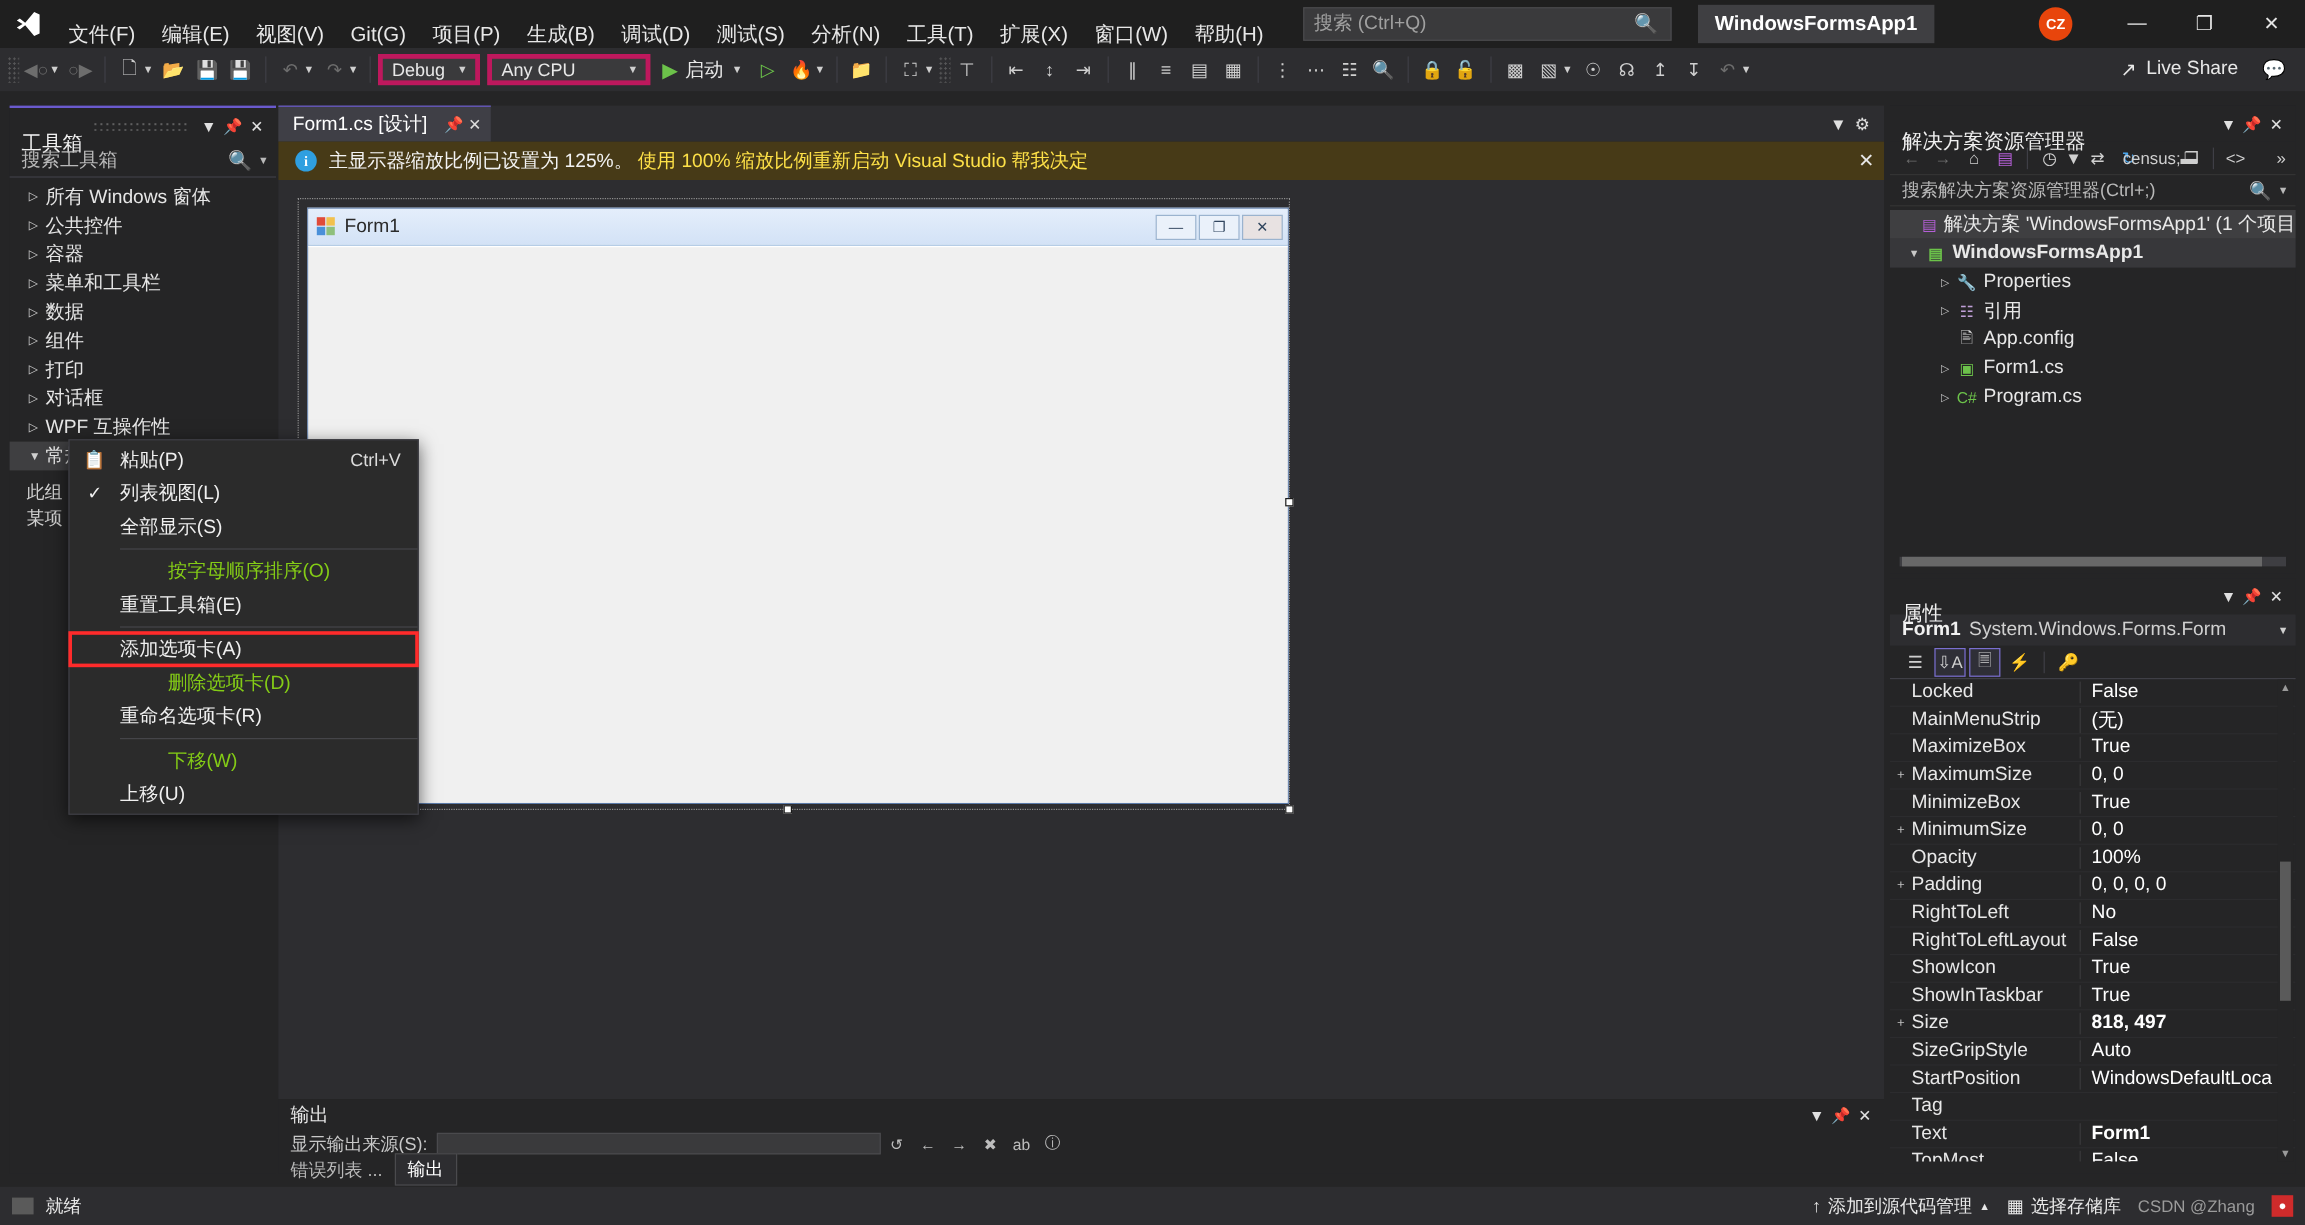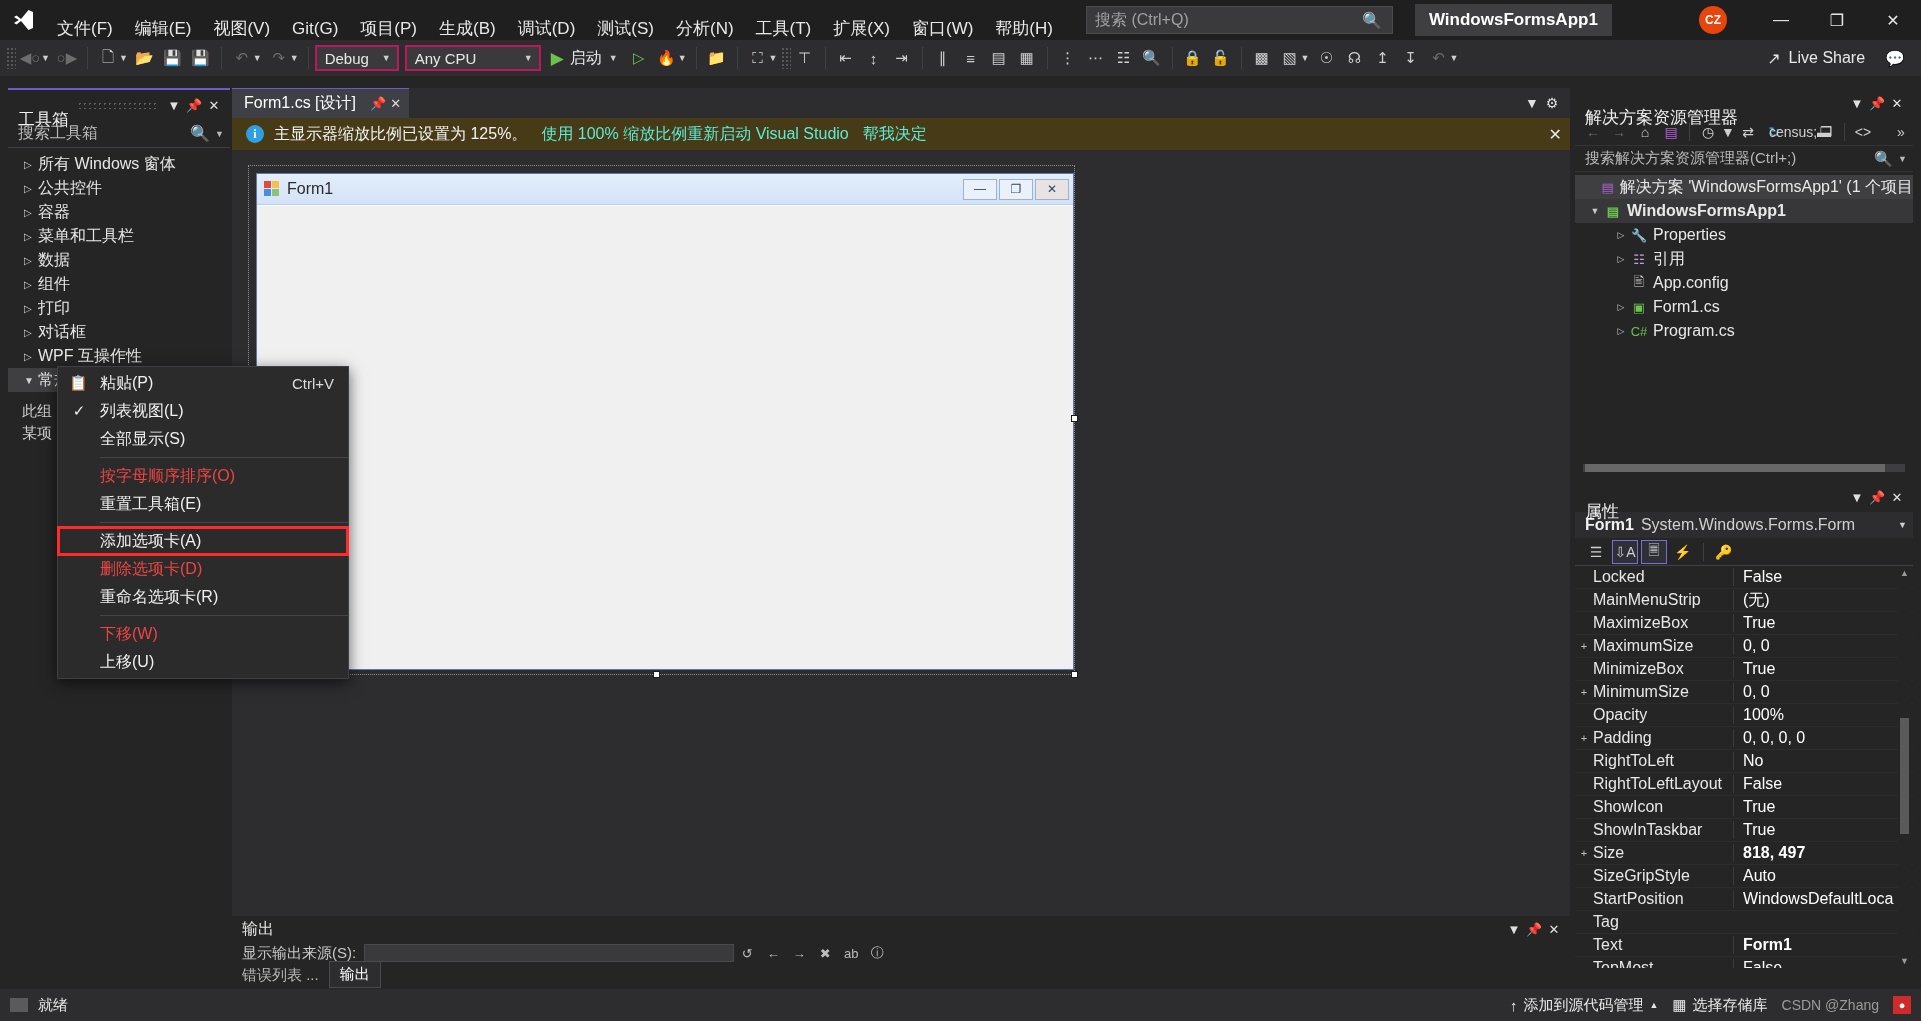--- a/index.html
+++ b/index.html
@@ -55,21 +55,21 @@
   }
   .tb-grip { width:10px; height:22px; opacity:.45;
     background-image: radial-gradient(#8a8a8a 1px, transparent 1px);
     background-size:4px 4px; }
   .tb-btn { width:26px; height:26px; display:flex; align-items:center; justify-content:center;
     color:#cfcfcf; font-size:15px; margin:0 1px; }
   .tb-btn.dim { color:#6d6d6d; }
   .tb-sep { width:1px; height:22px; background:#3f3f46; margin:0 6px; }
   .tb-caret { font-size:9px; color:#cfcfcf; margin-left:-3px; margin-right:3px; }
   .combo {
-    height:26px; background:#3a3a3c; border:2px solid #be185d; color:#e8e8e8;
+    height:26px; background:#3a3a3c; border:4px solid #be185d; color:#e8e8e8;
     font-size:15px; display:flex; align-items:center; padding:0 6px 0 8px; margin-right:6px;
     min-width:84px; justify-content:space-between;
   }
   .combo .cv { margin-right:10px; }
   .combo .ca { font-size:9px; color:#cfcfcf; }
   .run-btn { display:flex; align-items:center; color:#e8e8e8; font-size:16px; padding:0 4px; }
   .play { color:#6cc24a; font-size:17px; margin-right:6px; }
   .liveshare { margin-left:auto; display:flex; align-items:center; color:#e8e8e8; font-size:16px;
     padding-right:16px; }
 
@@ -116,21 +116,21 @@
   .etabs-right .ph-btn { font-size:14px; }
 
   .infobar {
     position:absolute; left:232px; top:118px; width:1338px; height:32px;
     background:#473a17; display:flex; align-items:center; padding:0 8px 0 14px; font-size:16px;
     color:#f3f3f3;
   }
   .info-ico { width:18px; height:18px; border-radius:50%; background:#2f9fe0; color:#fff;
     font-size:12px; display:flex; align-items:center; justify-content:center; margin-right:10px;
     font-weight:bold; font-family:"Liberation Serif", serif; }
-  .info-link { color:#5eead4; margin-left:14px; text-decoration:none; }
+  .info-link { color:#fde047; margin-left:4px; text-decoration:none; }
   .info-x { margin-left:auto; color:#e8e8e8; font-size:16px; }
 
   .designer {
     position:absolute; left:232px; top:150px; width:1338px; height:766px; background:#2d2d30;
   }
   .form-wrap { position:absolute; left:16px; top:15px; width:827px; height:510px;
     border:1px dotted #8f8f8f; }
   .winform {
     position:absolute; left:7px; top:7px; width:818px; height:497px;
     background:#f0f0f0; border:1px solid #5b7aa8;
@@ -227,21 +227,21 @@
   .wm-ico { width:18px; height:18px; background:#cf2b2b; color:#fff; font-size:11px;
     display:flex; align-items:center; justify-content:center; }
 
   
   .ctxmenu {
     position:absolute; left:57px; top:366px; width:292px; background:#2b2b2b;
     border:1px solid #3f3f46; box-shadow:0 4px 14px rgba(0,0,0,.6); z-index:50; padding:2px 0;
   }
   .cm-item { height:28px; display:flex; align-items:center; font-size:16px; color:#f0f0f0;
     padding-left:0; position:relative; }
-  .cm-item.disabled { color:#ef4444; }
+  .cm-item.disabled { color:#84cc16;padding-left:40px; }
   .cm-gut { width:42px; display:flex; align-items:center; justify-content:center; font-size:15px; }
   .cm-lbl { flex:1; }
   .cm-acc { padding-right:14px; color:#dcdcdc; font-size:15px; }
   .cm-sep { height:1px; background:#454549; margin:4px 0 4px 42px; }
   .cm-item.hl { outline:3px solid #ff2b2b; outline-offset:-2px; z-index:2; }
 </style>
 </head>
 <body>
 
 <div class="app">

